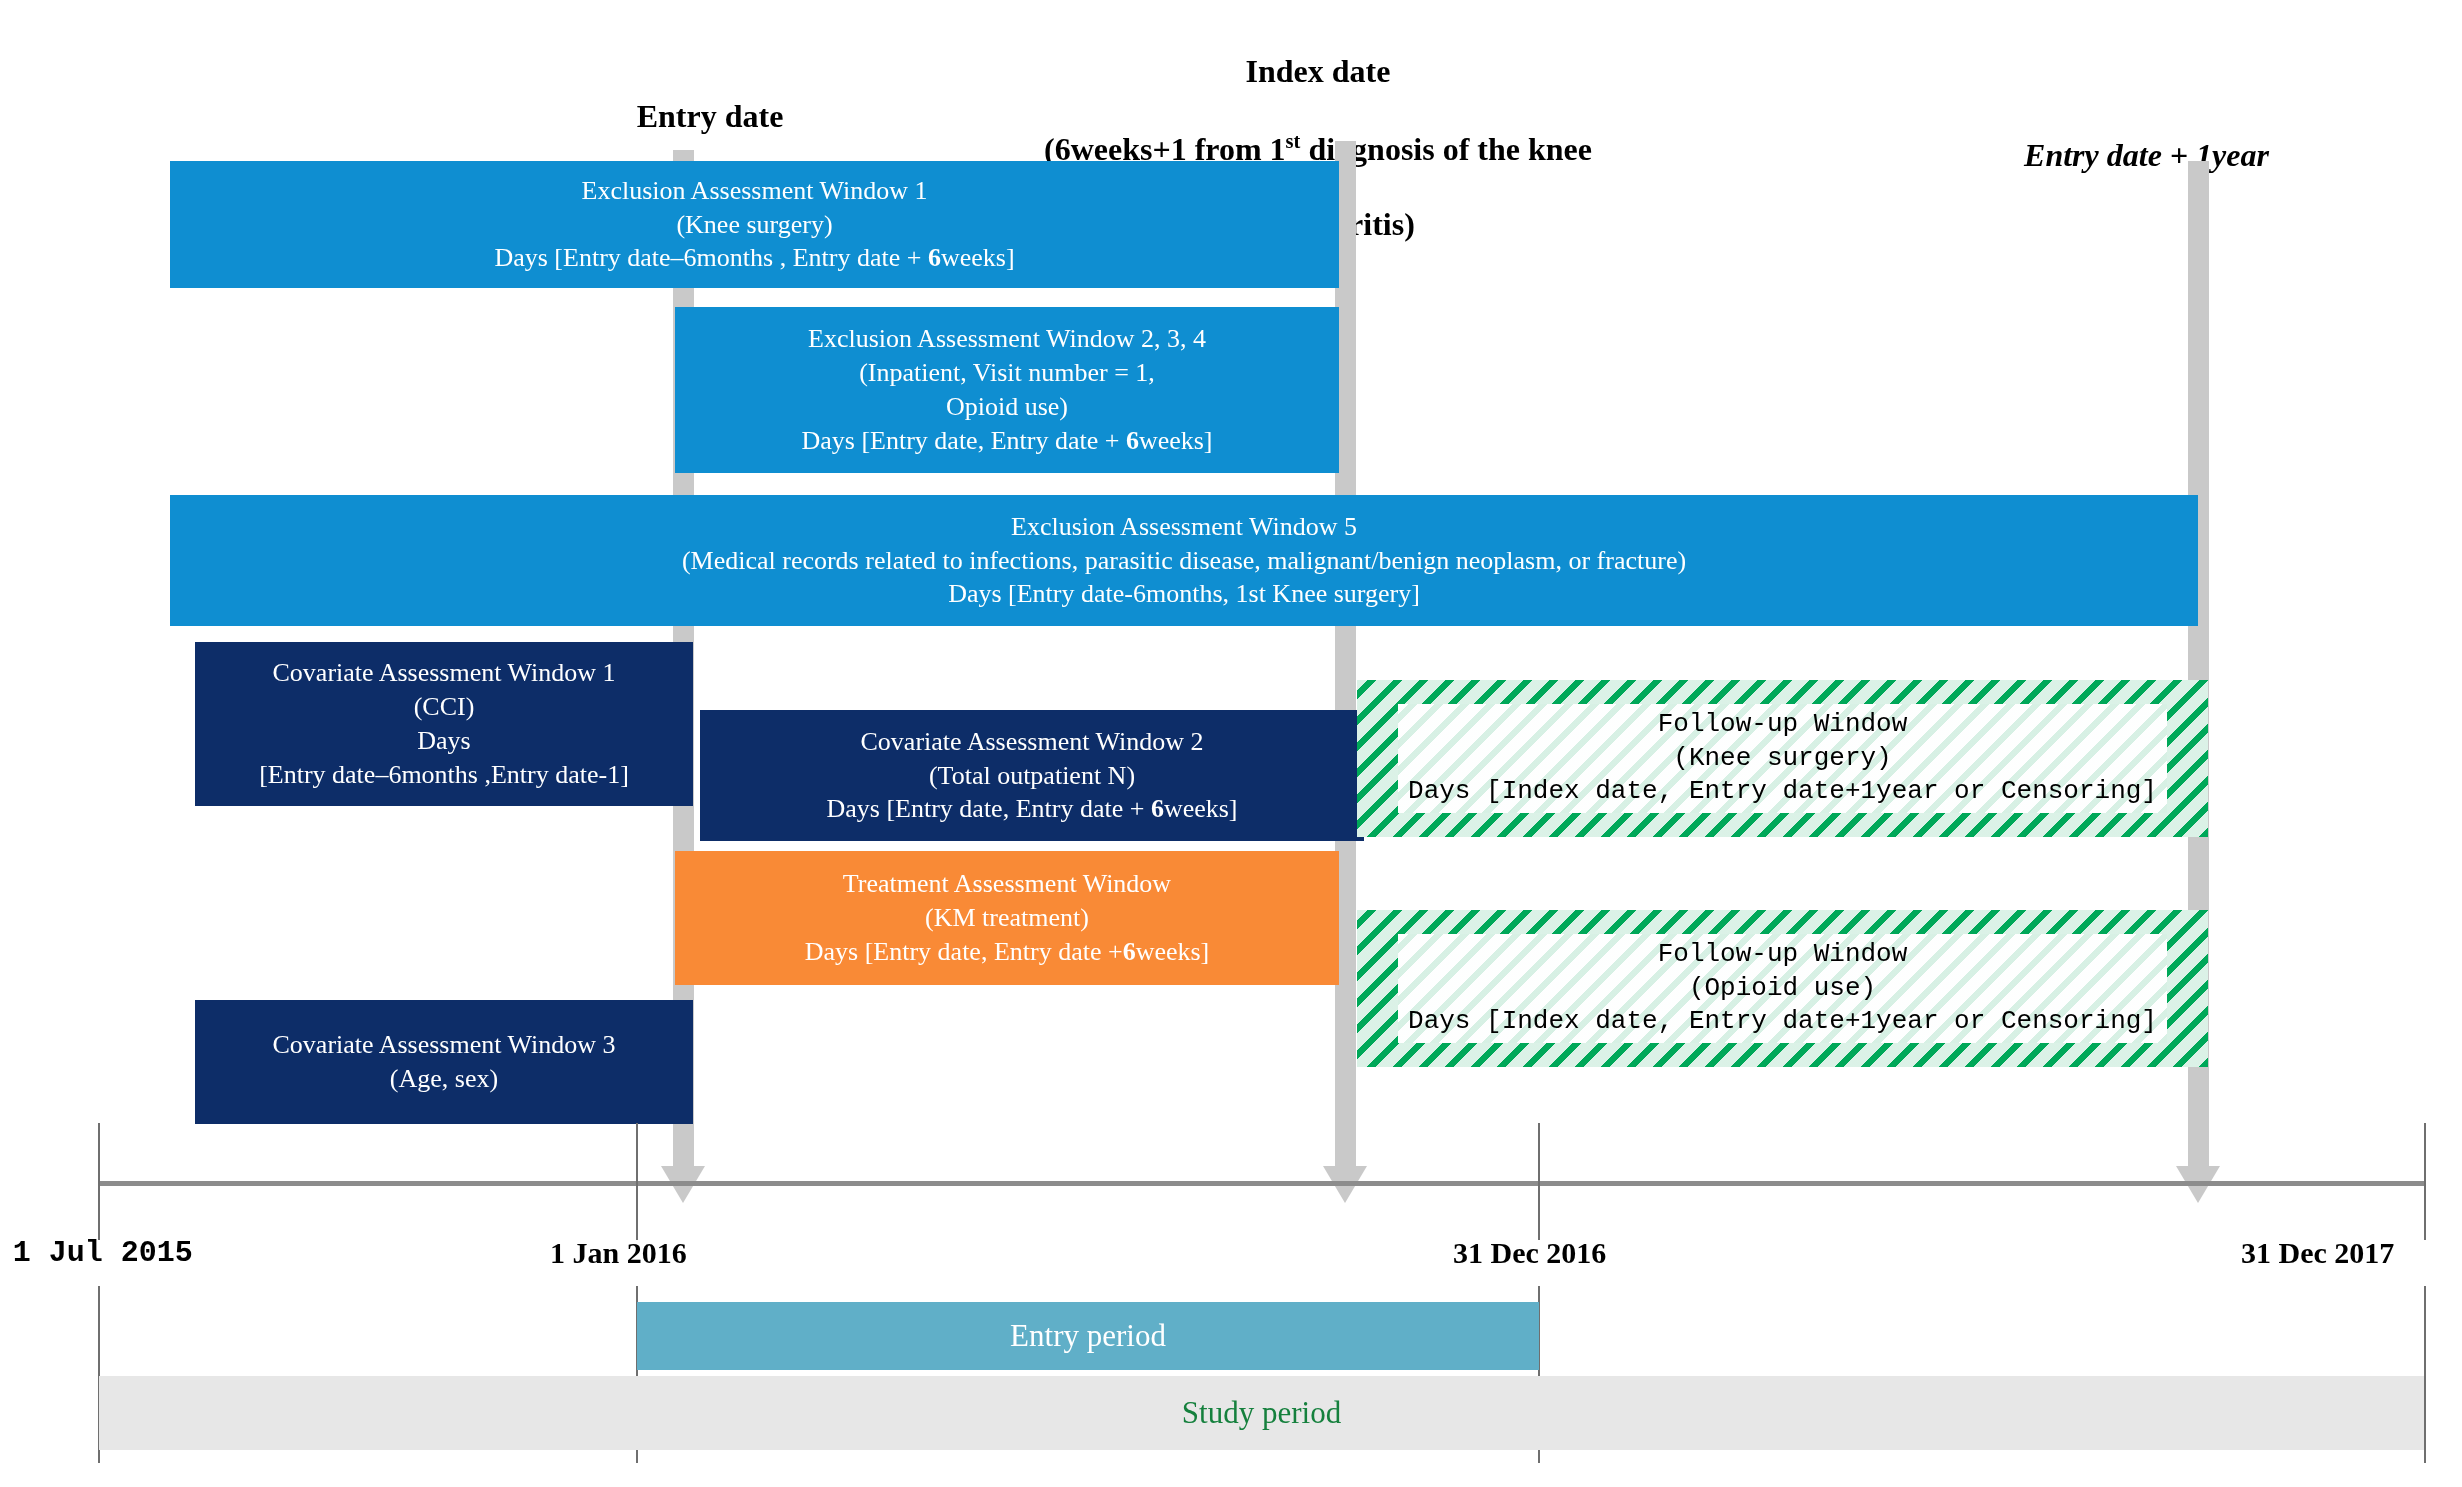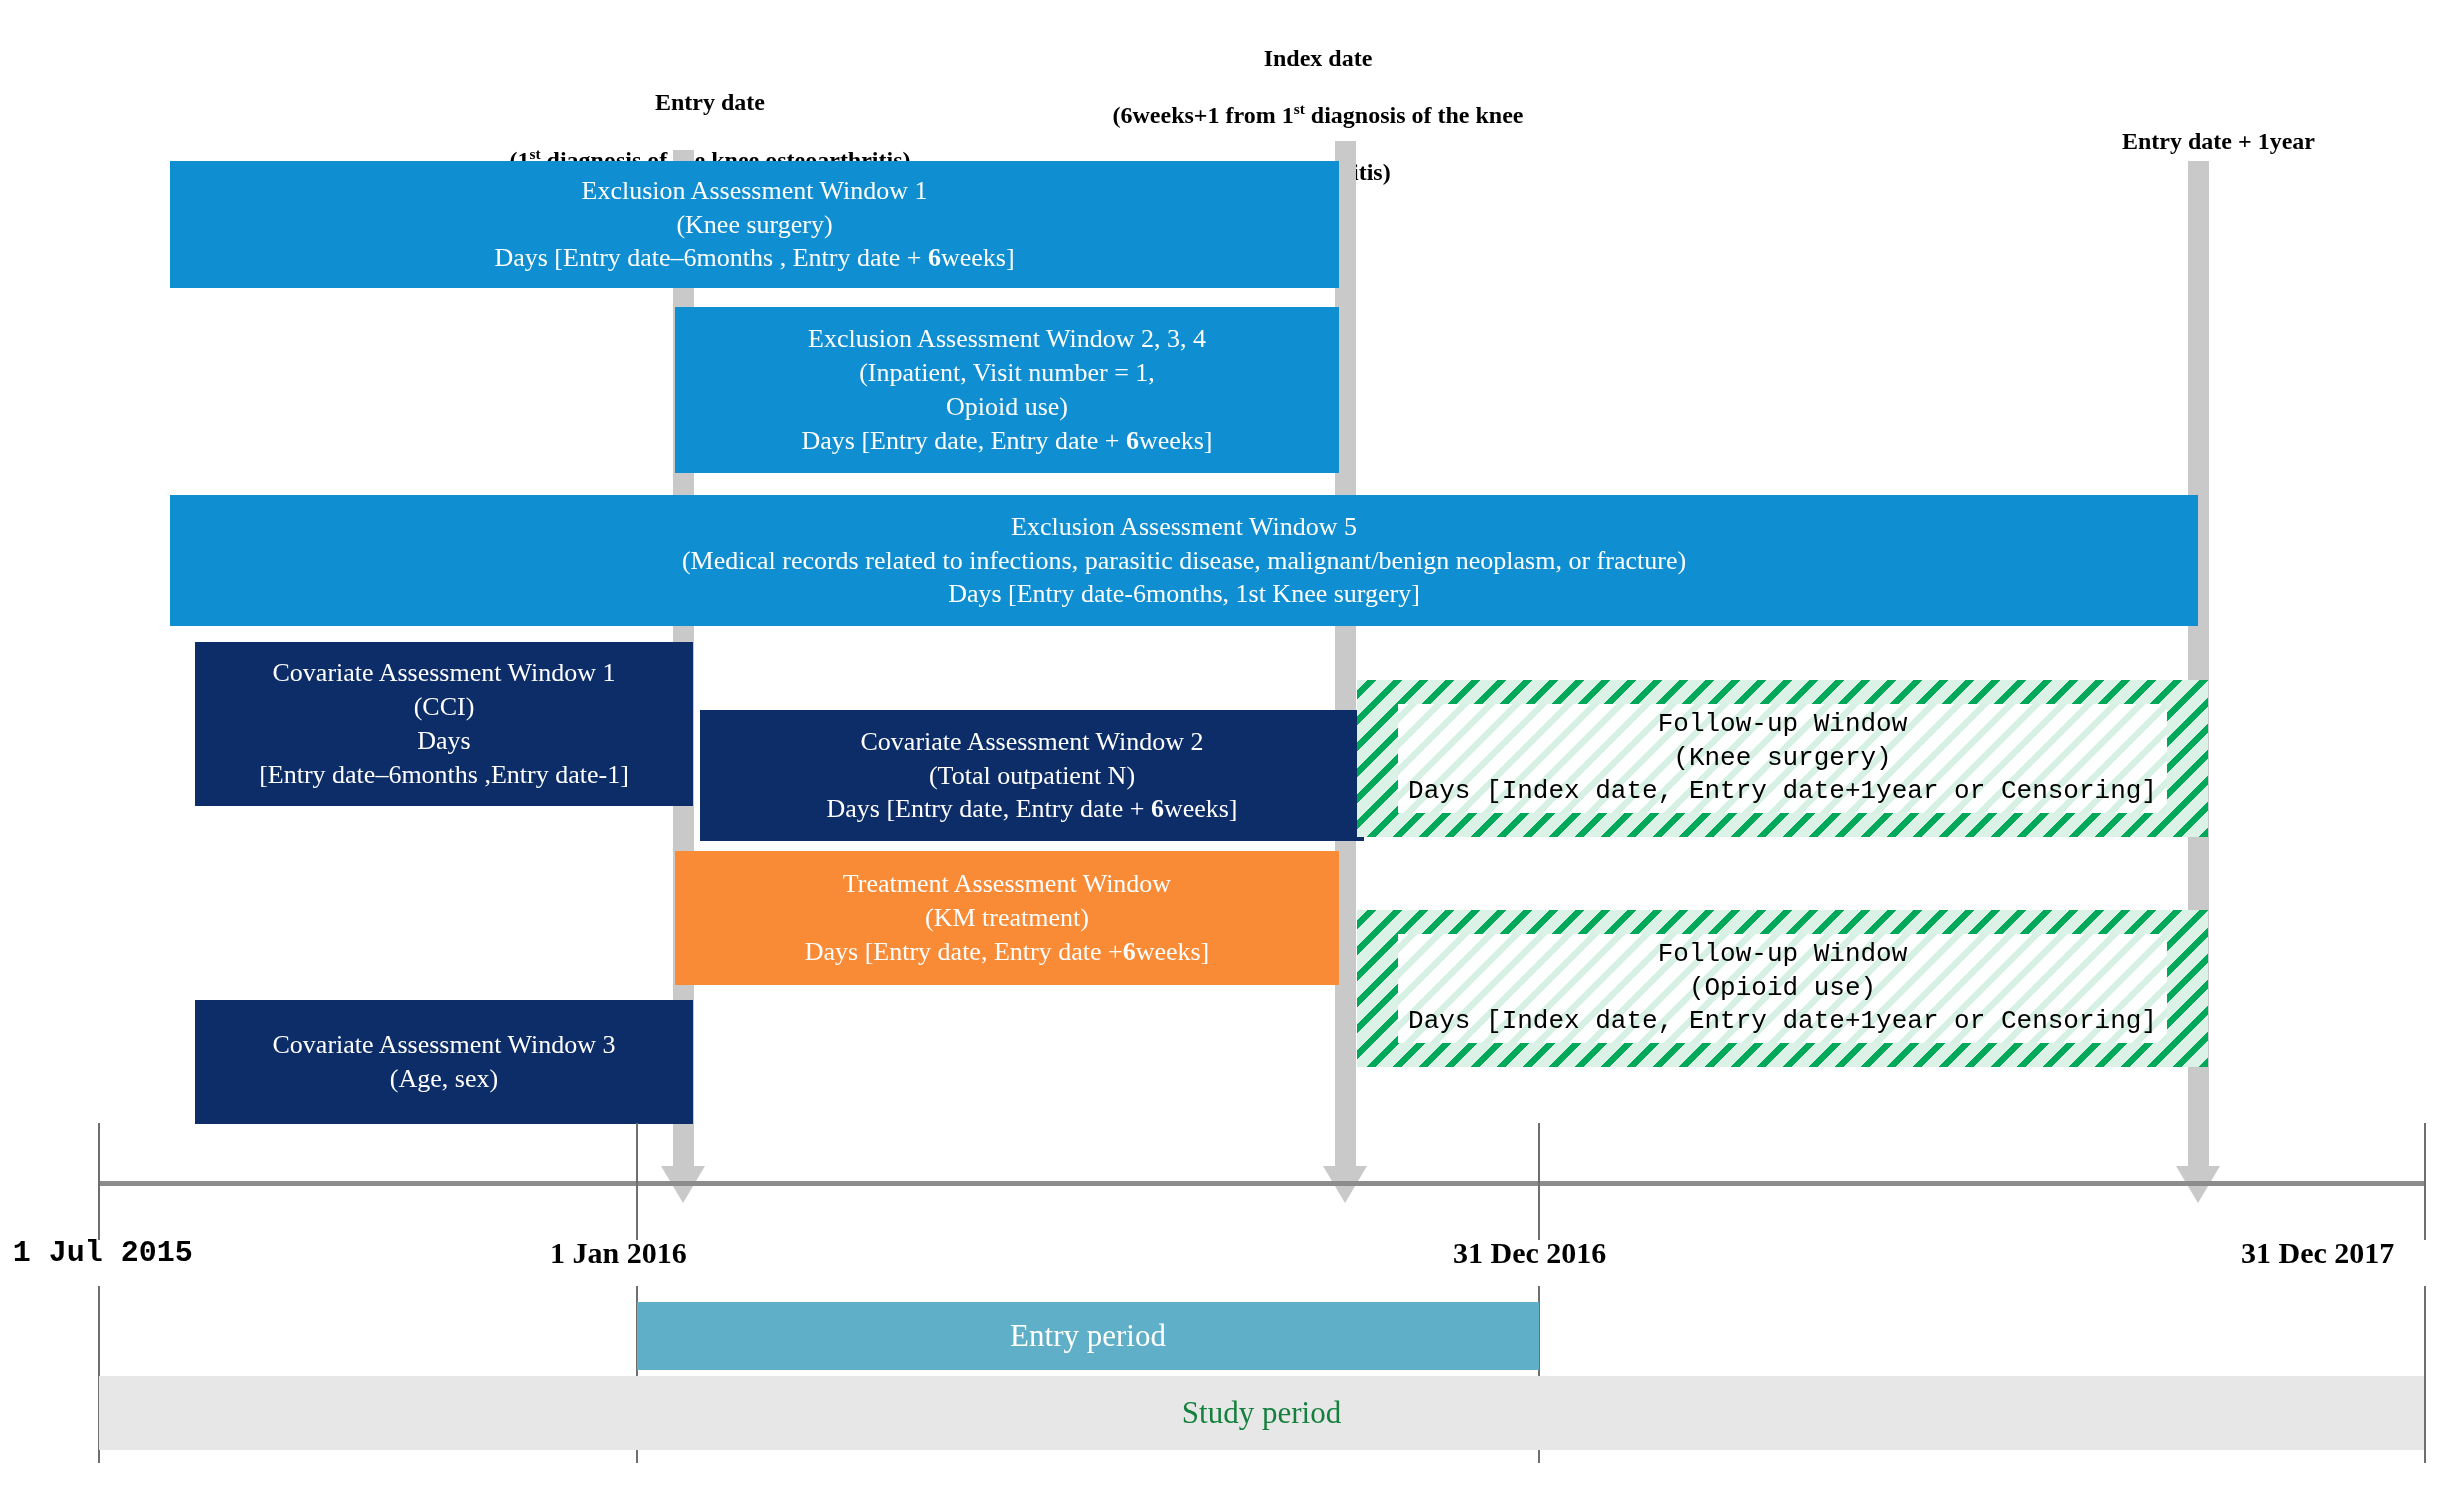--- a/index.html
+++ b/index.html
@@ -16,21 +16,21 @@
     width: 2462px;
     height: 1487px;
     background: #ffffff;
     overflow: hidden;
   }
 
   
   .hdr {
     position: absolute;
     font-weight: bold;
-    font-size: 24px;
+    font-size: 32px;
     line-height: 1.18;
     text-align: center;
     color: #000;
     white-space: pre-line;
   }
   .hdr sup { font-size: 0.64em; vertical-align: super; }
 
   
   .vbar {
     position: absolute;
@@ -128,21 +128,21 @@
     <div>Entry date</div>
     <div><span>(1</span><sup>st</sup><span> diagnosis of the knee osteoarthritis)</span></div>
   </div>
 
   <div class="hdr" style="left:1032px; top:15.5px; width:572px;">
     <div>Index date</div>
     <div><span>(6weeks+1 from 1</span><sup>st</sup><span> diagnosis of the knee</span></div>
     <div>osteoarthritis)</div>
   </div>
 
-  <div class="hdr" style="left:1996px; top:99px; width:445px;">
+  <div class="hdr" style="left:1924px; top:99px; width:445px;font-style:italic;">
     <div>Entry date + 1year</div>
   </div>
 
   <div class="vbar" style="left:673px; top:150px; height:1032px;"></div>
   <div class="varrow" style="left:661px; top:1166px;"></div>
 
   <div class="vbar" style="left:1335px; top:141px; height:1040px;"></div>
   <div class="varrow" style="left:1323px; top:1166px;"></div>
 
   <div class="vbar" style="left:2188px; top:161px; height:1020px;"></div>

